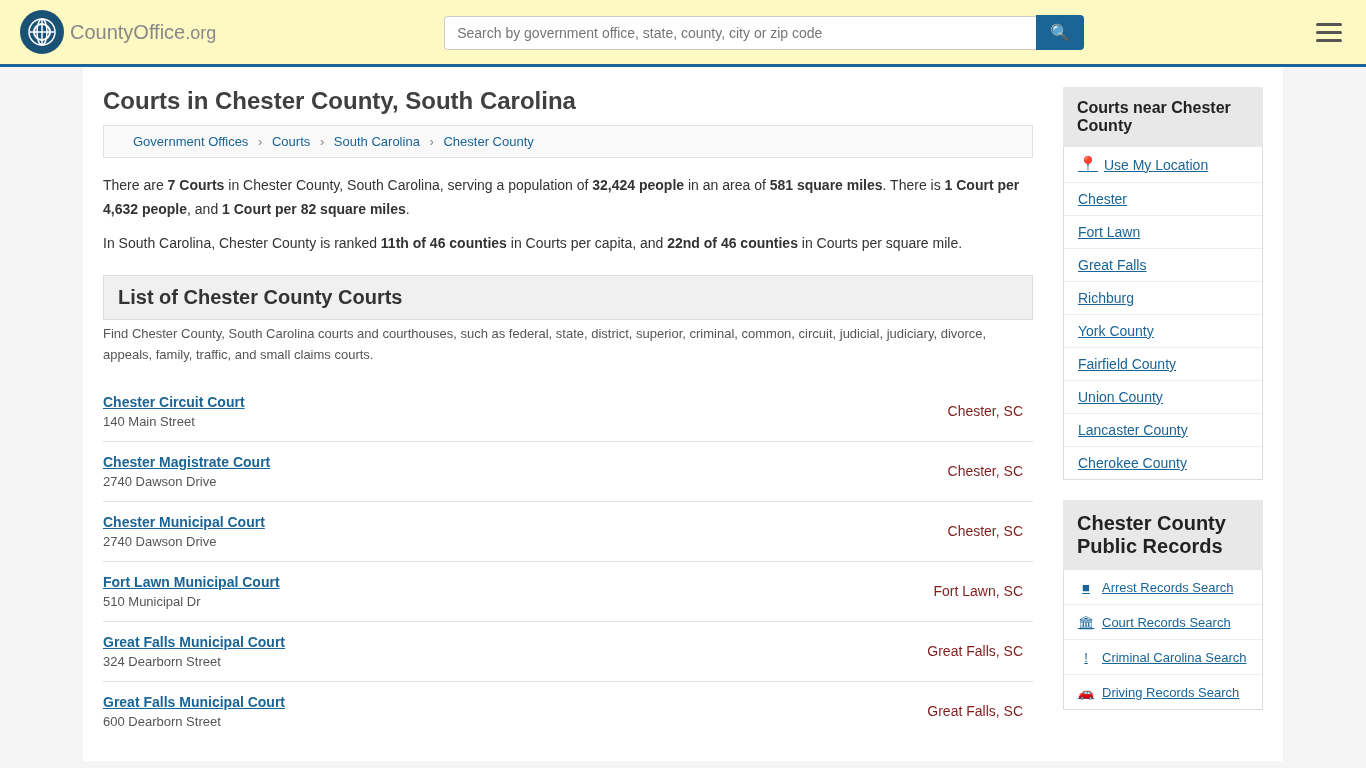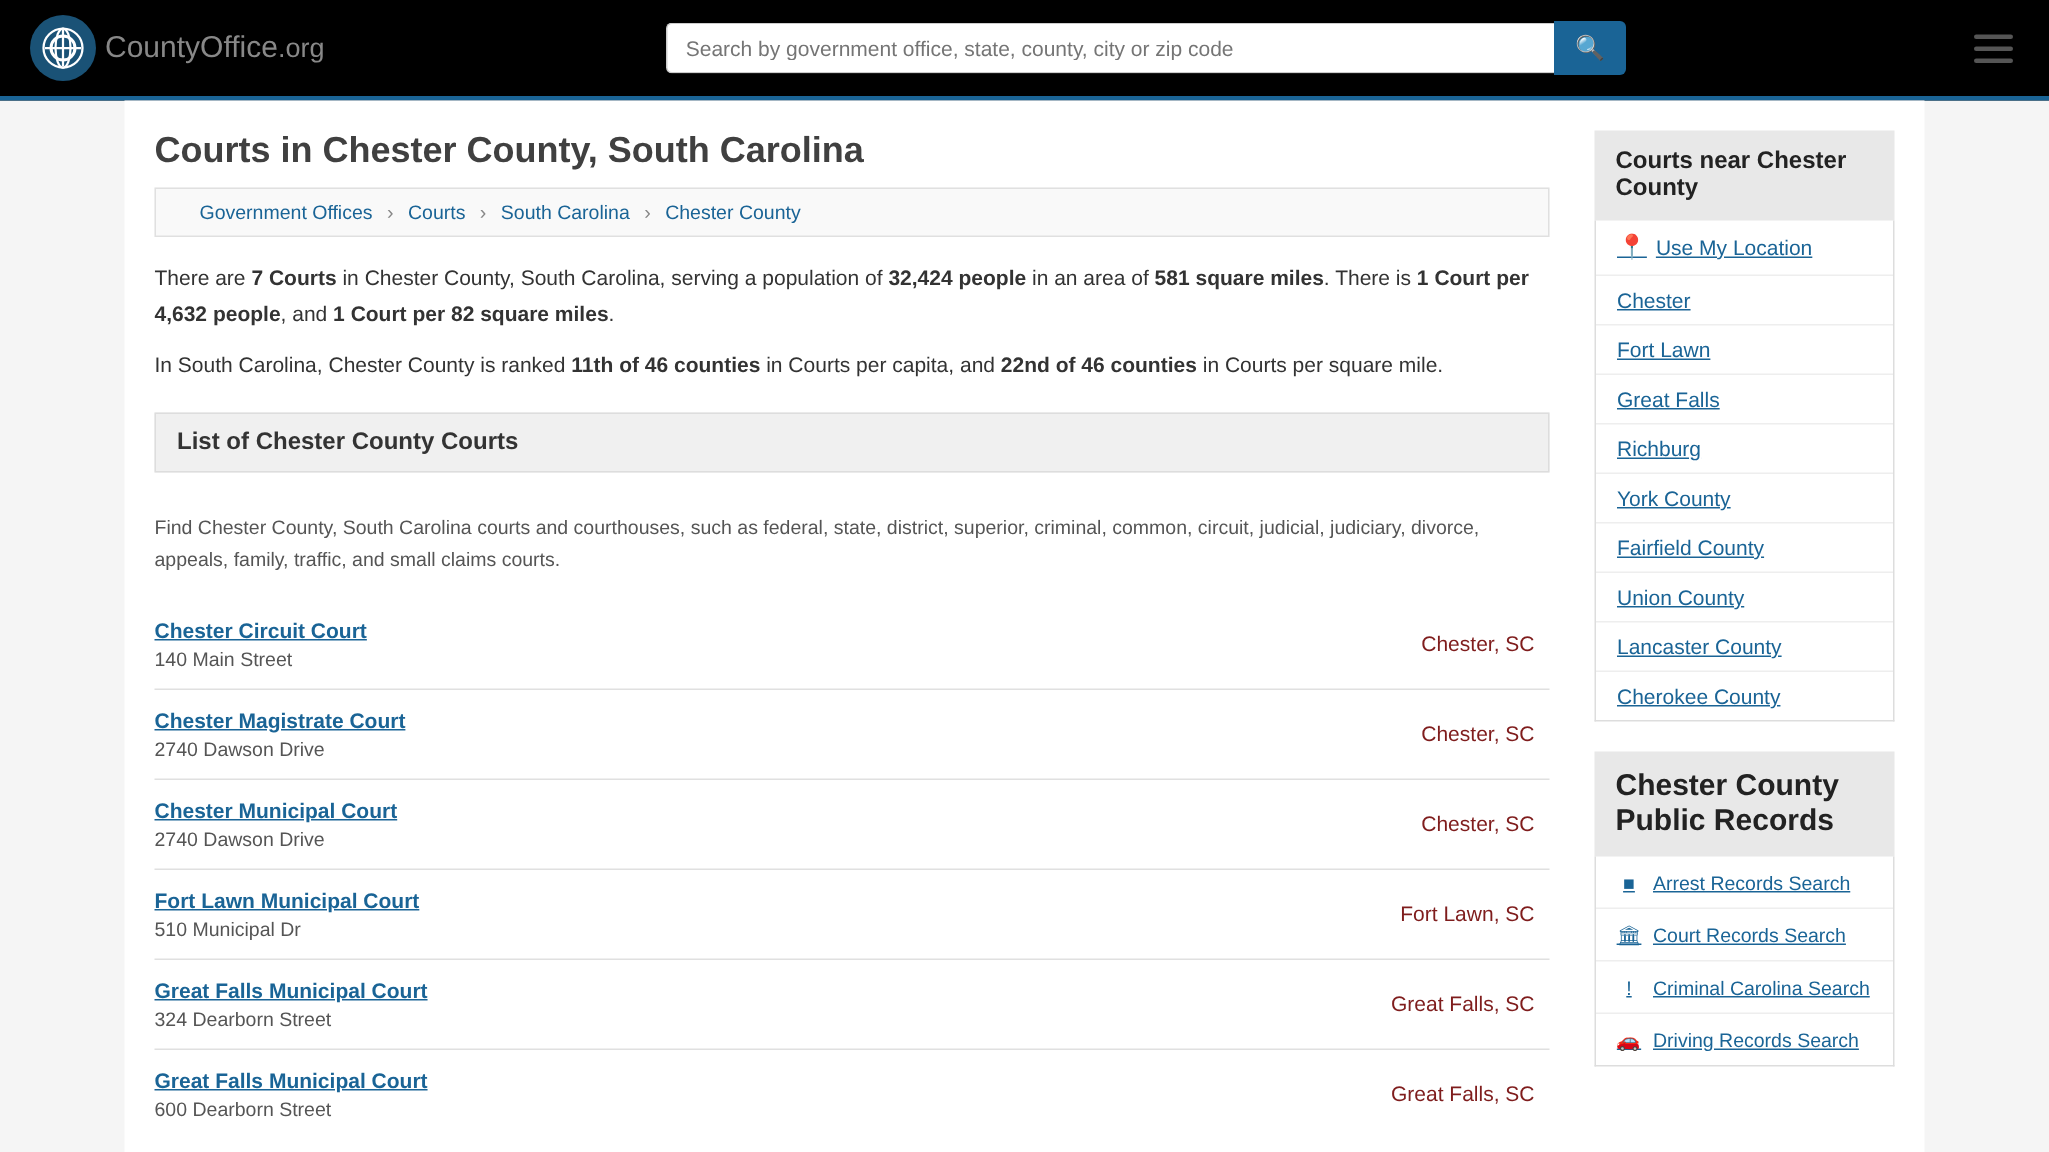--- a/index.html
+++ b/index.html
@@ -1,20 +1,20 @@
 <!DOCTYPE html>
 <html><head>
   <meta charset="utf-8">
   <style>
     * { box-sizing: border-box; margin: 0; padding: 0; }
     body { font-family: Arial, sans-serif; font-size: 14px; color: #333; background: #f5f5f5; }
 
     
     #header {
-      background: #000000;
+      background: #fef9c3;
       border-bottom: 3px solid #1a6496;
       padding: 10px 20px;
       display: flex;
       align-items: center;
       justify-content: space-between;
     }
     #logo-area {
       display: flex;
       align-items: center;
       gap: 6px;
@@ -34,21 +34,21 @@
       font-size: 20px;
       font-weight: bold;
       color: #1a5276;
     }
     .logo-text span {
       color: #888;
       font-weight: normal;
     }
     #search-area {
       display: flex;
-      align-items: center;
+      align-items: flex-end;
       flex: 1;
       max-width: 640px;
       margin: 0 30px;
     }
     #search-input {
       flex: 1;
       padding: 8px 12px;
       border: 1px solid #ccc;
       border-right: none;
       border-radius: 4px 0 0 4px;
@@ -126,23 +126,23 @@
       line-height: 1.7;
       margin-bottom: 20px;
       color: #333;
     }
     #rank-text b { font-weight: bold; }
 
     #list-header {
       background: #f0f0f0;
       border: 1px solid #ddd;
       padding: 10px 14px;
-      font-size: 16px;
-      font-weight: bold;
-      margin-bottom: 27px;
+      font-size: 20px;
+      font-weight: bold;
+      margin-bottom: 4px;
     }
     #list-desc {
       font-size: 13px;
       color: #555;
       margin-bottom: 16px;
       line-height: 1.6;
     }
 
     .court-item {
       border-top: 1px solid #e0e0e0;

